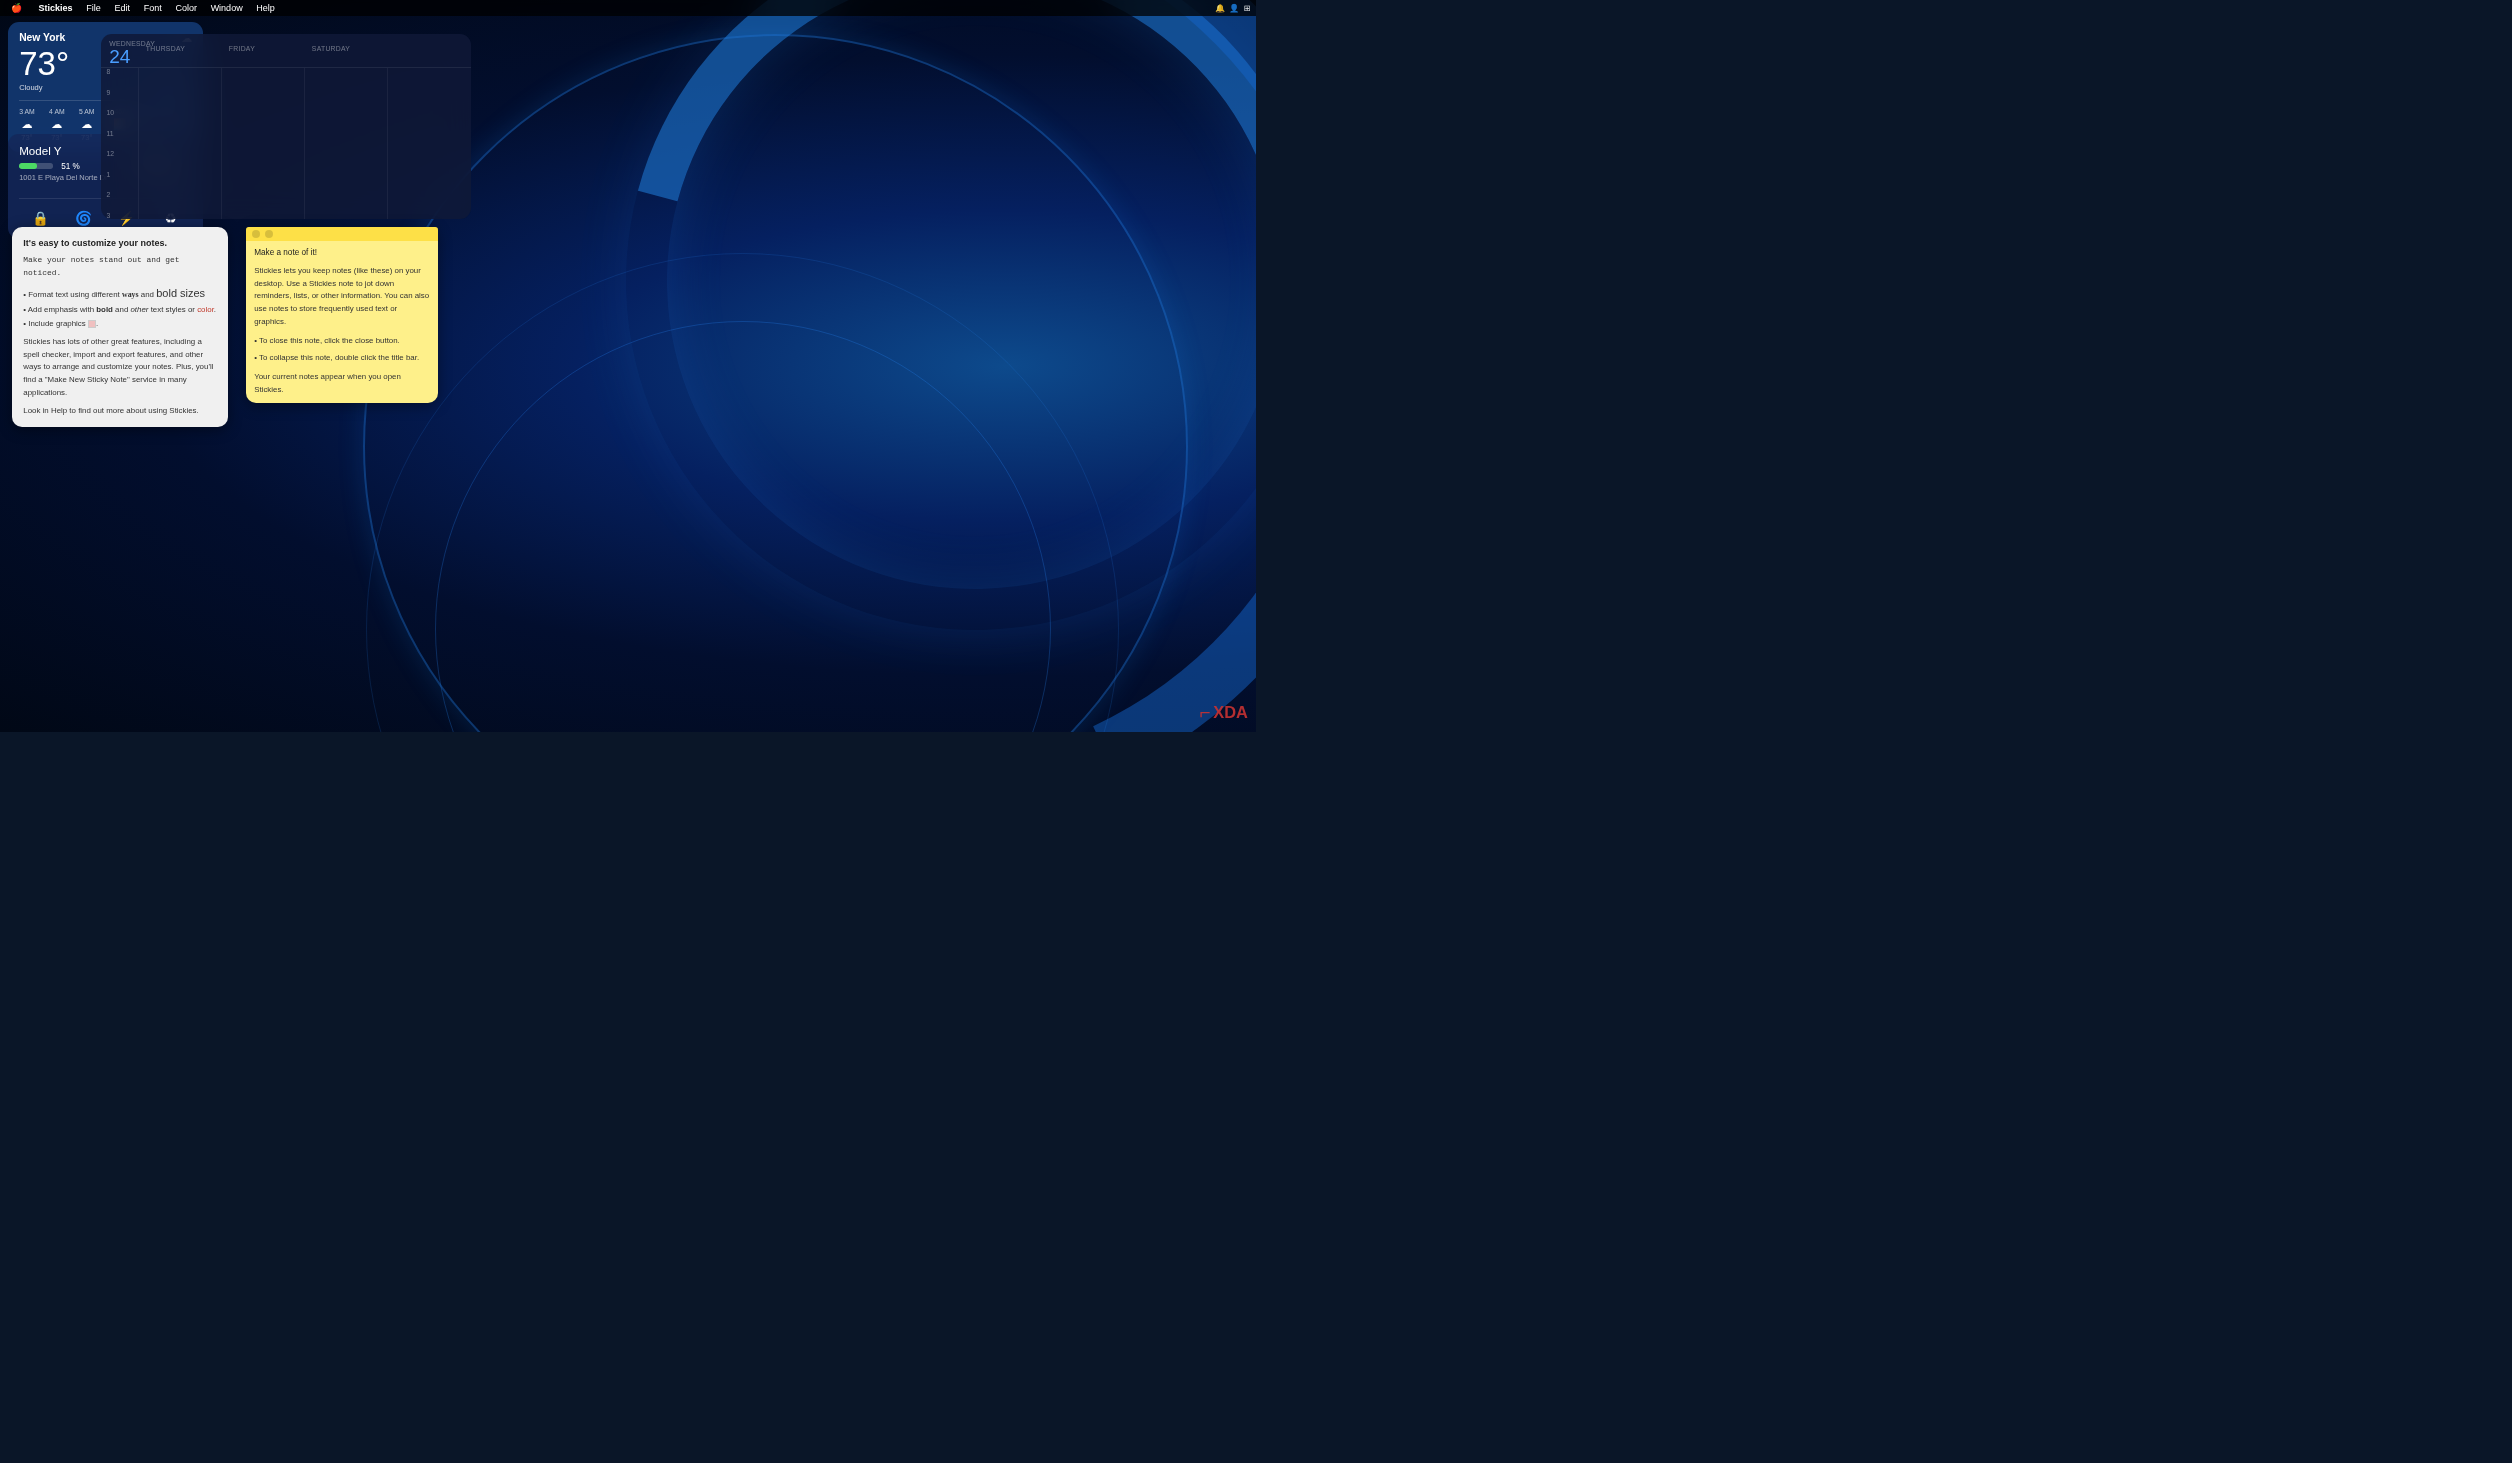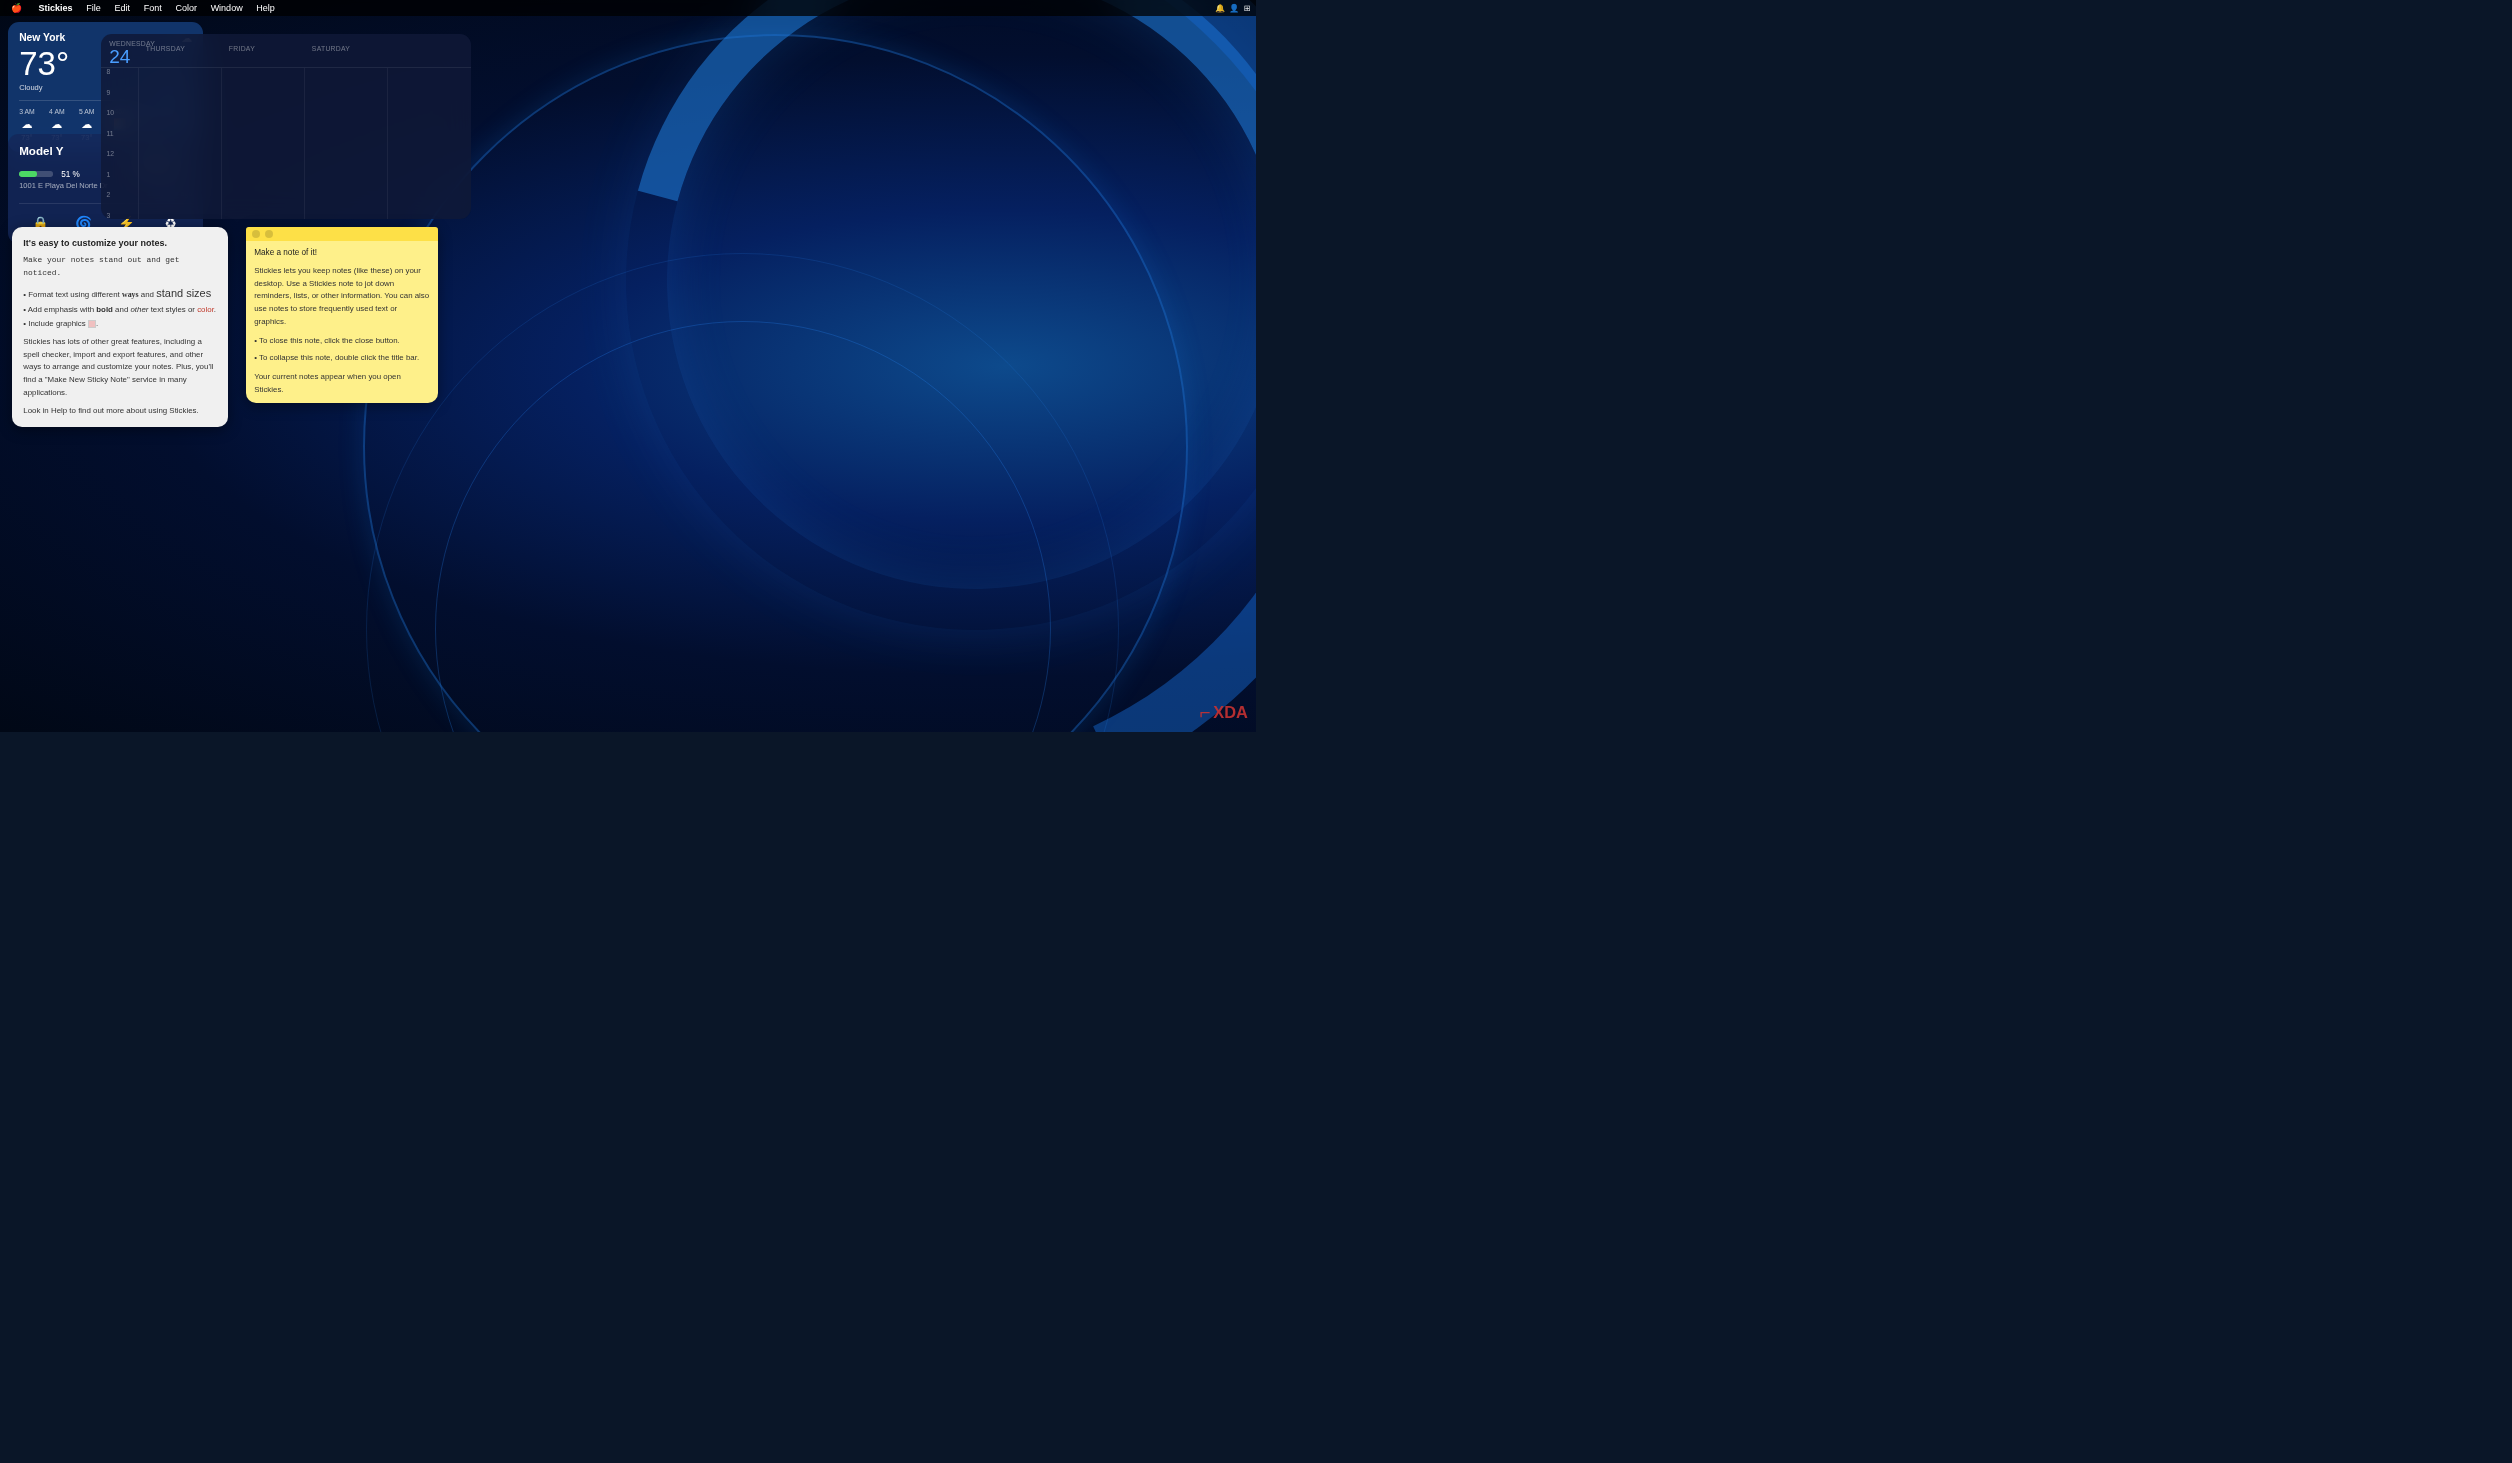--- a/index.html
+++ b/index.html
@@ -213,22 +213,22 @@
       background: rgba(20, 40, 90, 0.85);
       backdrop-filter: blur(13.7px);
       border-radius: 11px;
       padding: 9.6px 11px 8.2px;
       color: white;
       margin-bottom: 5.5px;
     }
 
     .tesla-model {
       font-size: 11.6px;
-      font-weight: 700;
-      margin-bottom: 13px;
+      font-weight: 400;
+      margin-bottom: 5px;
     }
 
     .tesla-battery-row {
       display: flex;
       align-items: center;
       gap: 8px;
       margin-bottom: 2.1px;
     }
 
     .battery-bar-bg {
@@ -591,21 +591,21 @@
     <div style="border-right:0.7px solid rgba(255,255,255,0.06);"></div>
     <div></div>
   </div>
 </div>
 
 <div class="sticky-note sticky-white">
   <div class="note-heading">It's easy to customize your notes.</div>
   <div class="note-body">
     <p style="margin-bottom:5.5px;font-family:Liberation Mono, monospace;">Make your notes stand out and get noticed.</p>
     <p style="margin-bottom:1.4px;">
-      • Format text using different <span class="font-serif font-bold">ways</span> and <span class="font-large">stand sizes</span>
+      • Format text using different <span class="font-serif font-bold">ways</span> and <span class="font-large">bold sizes</span>
     </p>
     <p style="margin-bottom:1.4px;">
       • Add emphasis with <span class="font-bold">bold</span> and <span class="font-italic">other</span> text styles or <span class="font-color-red">color</span>.
     </p>
     <p style="margin-bottom:5.5px;">• Include graphics <span style="display:inline-block;width:8.2px;height:8.2px;background:#f0c0c0;border:0.7px solid #ccc;vertical-align:middle;"></span>.</p>
     <p style="margin-bottom:5.5px;">Stickies has lots of other great features, including a spell checker, import and export features, and other ways to arrange and customize your notes. Plus, you'll find a "Make New Sticky Note" service in many applications.</p>
     <p>Look in Help to find out more about using Stickies.</p>
   </div>
 </div>
 

